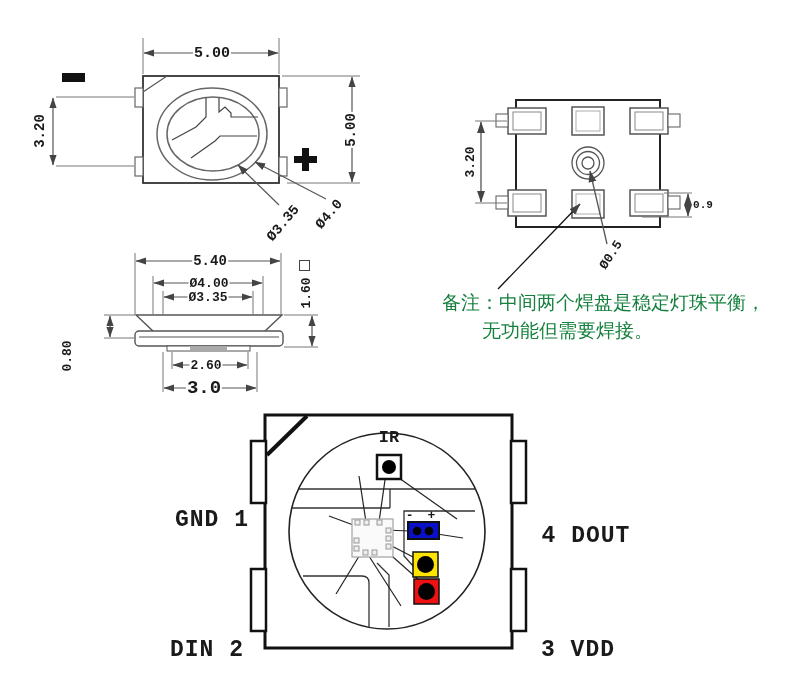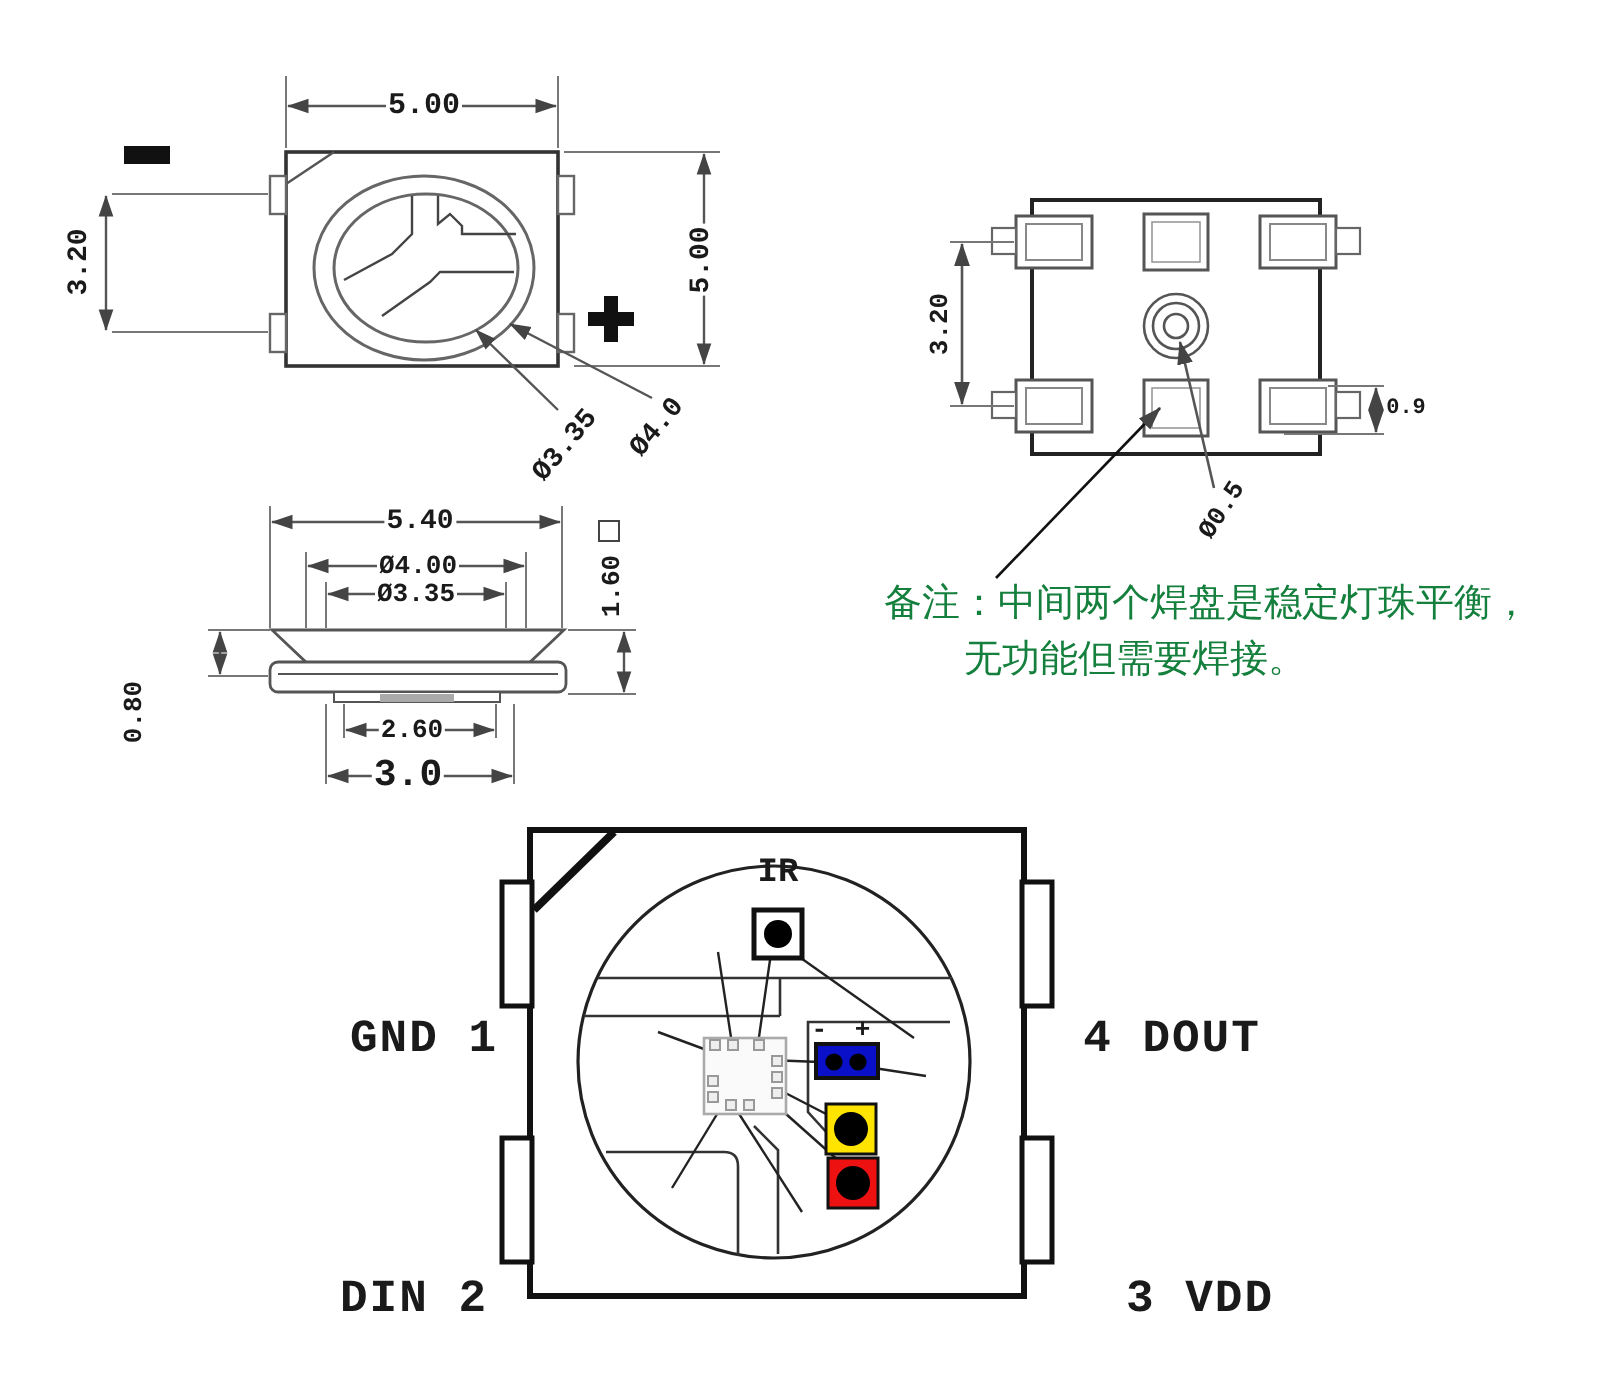--- a/index.html
+++ b/index.html
@@ -225,18 +225,18 @@
 
   <div class="lbl r90" style="left:470px;top:162px;font-size:13px;">3.20</div>
   <div class="lbl" style="left:703px;top:205px;font-size:11px;">0.9</div>
   <div class="lbl r57" style="left:611px;top:255px;font-size:13px;background:transparent;">Ø0.5</div>
 
   <div class="note" style="left:442px;top:303px;">备注：中间两个焊盘是稳定灯珠平衡，</div>
   <div class="note" style="left:482px;top:331px;">无功能但需要焊接。</div>
 
   <div class="lbl pinlbl" style="left:212px;top:472px;">GND 1</div>
   <div class="lbl pinlbl" style="left:207px;top:602px;">DIN 2</div>
-  <div class="lbl pinlbl" style="left:586px;top:472px;">4 DOUT</div>
-  <div class="lbl pinlbl" style="left:600px;top:602px;">3 VDD</div>
+  <div class="lbl pinlbl" style="left:586px;top:488px;">4 DOUT</div>
+  <div class="lbl pinlbl" style="left:578px;top:602px;">3 VDD</div>
   <div class="lbl" style="left:389px;top:437px;font-size:17px;background:transparent;">IR</div>
   <div class="lbl" style="left:422px;top:515px;font-size:13px;letter-spacing:3px;background:transparent;">- +</div>
 
 </div>
 
 </body></html>

